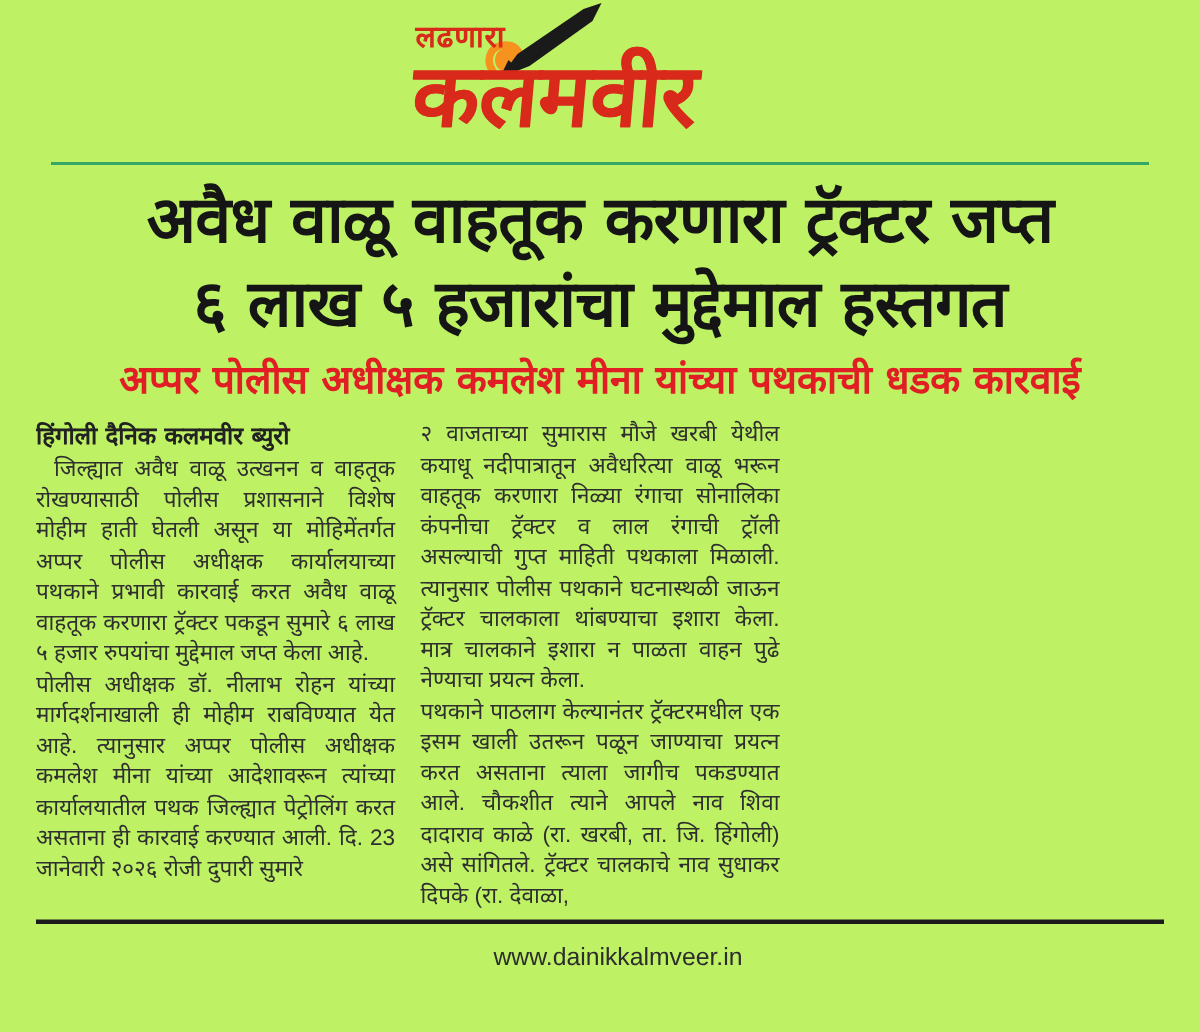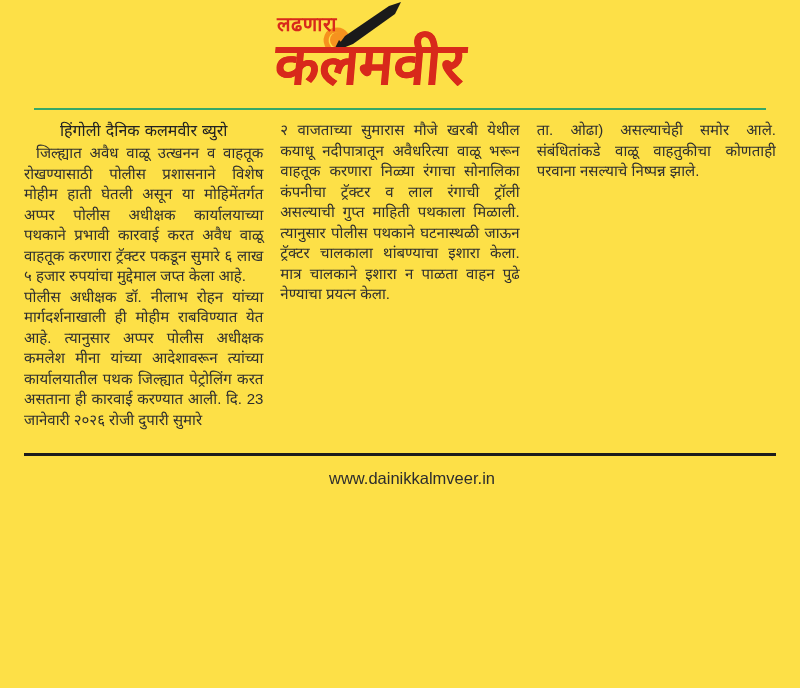--- a/index.html
+++ b/index.html
@@ -3,21 +3,21 @@
 <meta charset="utf-8">
 <style>
   * { box-sizing: border-box; }
   html, body { margin: 0; padding: 0; }
   body {
     width: 800px; height: 688px;
     background: #ffffff;
     font-family: "DejaVu Sans", sans-serif;
     overflow: hidden;
   }
-  .page { position: relative; width: 800px; height: 688px; background: #fde047; }
+  .page { position: relative; width: 800px; height: 688px; background: #bef264; }
 
   
   .masthead { position: relative; height: 108px; }
   .logo {
     position: absolute; left: 50%; top: 10px;
     transform: translateX(-50%);
     width: 250px;
   }
   .pen-icon {
     position: absolute; left: 40px; top: -8px;
@@ -59,22 +59,22 @@
   }
 
   
   .body-columns {
     margin: 10px 24px 0;
     display: flex; gap: 17px;
     height: 327px; overflow: hidden;
   }
   .col { flex: 1 1 0; min-width: 0; }
   .byline {
-    margin: 0 0 2px; text-align: center;
-    font-weight: normal; font-size: 16px; line-height: 21px;
+    margin: 0 0 2px; text-align: left;
+    font-weight: bold; font-size: 16px; line-height: 21px;
     color: #222222;
     font-family: "DejaVu Serif", serif;
   }
   .para {
     margin: 0; text-align: justify;
     font-size: 15px; line-height: 20.5px;
     color: #2f2f2f;
     font-family: Liberation Sans, sans-serif;
   }
   .para.indent { text-indent: 12px; }
@@ -100,33 +100,38 @@
         <path d="M18 50 L30 34 L74 4 L86 0 L80 12 L38 42 Z" fill="#1a1a1a"></path>
         <path d="M18 50 L27 41 L24 38 Z" fill="#1a1a1a"></path>
       </svg>
       <div class="tagline">लढणारा</div>
       <div class="logo-title">कलमवीर</div>
     </div>
   </header>
 
   <div class="green-rule"></div>
 
+  <h1 class="headline">
+    <span>अवैध वाळू वाहतूक करणारा ट्रॅक्टर जप्त</span><br>
+    <span>६ लाख ५ हजारांचा मुद्देमाल हस्तगत</span>
+  </h1>
 
+  <h2 class="subheadline">अप्पर पोलीस अधीक्षक कमलेश मीना यांच्या पथकाची धडक कारवाई</h2>
 
   <div class="body-columns">
     <div class="col">
       <p class="byline">हिंगोली दैनिक कलमवीर ब्युरो</p>
       <p class="para indent">जिल्ह्यात अवैध वाळू उत्खनन व वाहतूक रोखण्यासाठी पोलीस प्रशासनाने विशेष मोहीम हाती घेतली असून या मोहिमेंतर्गत अप्पर पोलीस अधीक्षक कार्यालयाच्या पथकाने प्रभावी कारवाई करत अवैध वाळू वाहतूक करणारा ट्रॅक्टर पकडून सुमारे ६ लाख ५ हजार रुपयांचा मुद्देमाल जप्त केला आहे.</p>
       <p class="para">पोलीस अधीक्षक डॉ. नीलाभ रोहन यांच्या मार्गदर्शनाखाली ही मोहीम राबविण्यात येत आहे. त्यानुसार अप्पर पोलीस अधीक्षक कमलेश मीना यांच्या आदेशावरून त्यांच्या कार्यालयातील पथक जिल्ह्यात पेट्रोलिंग करत असताना ही कारवाई करण्यात आली. दि. 23 जानेवारी २०२६ रोजी दुपारी सुमारे</p>
     </div>
     <div class="col">
       <p class="para">२ वाजताच्या सुमारास मौजे खरबी येथील कयाधू नदीपात्रातून अवैधरित्या वाळू भरून वाहतूक करणारा निळ्या रंगाचा सोनालिका कंपनीचा ट्रॅक्टर व लाल रंगाची ट्रॉली असल्याची गुप्त माहिती पथकाला मिळाली. त्यानुसार पोलीस पथकाने घटनास्थळी जाऊन ट्रॅक्टर चालकाला थांबण्याचा इशारा केला. मात्र चालकाने इशारा न पाळता वाहन पुढे नेण्याचा प्रयत्न केला.</p>
+      <p class="para">पथकाने पाठलाग केल्यानंतर ट्रॅक्टरमधील एक इसम खाली उतरून पळून जाण्याचा प्रयत्न करत असताना त्याला जागीच पकडण्यात आले. चौकशीत त्याने आपले नाव शिवा दादाराव काळे (रा. खरबी, ता. जि. हिंगोली) असे सांगितले. ट्रॅक्टर चालकाचे नाव सुधाकर दिपके (रा. देवाळा,</p>
     </div>
     <div class="col">
-      <p class="para">ता. ओढा) असल्याचेही समोर आले. संबंधितांकडे वाळू वाहतुकीचा कोणताही परवाना नसल्याचे निष्पन्न झाले.</p>
     </div>
   </div>
 
   <div class="black-rule"></div>
 
   <footer class="footer">
     <div>www.dainikkalmveer.in</div>
   </footer>
 
 </div>

